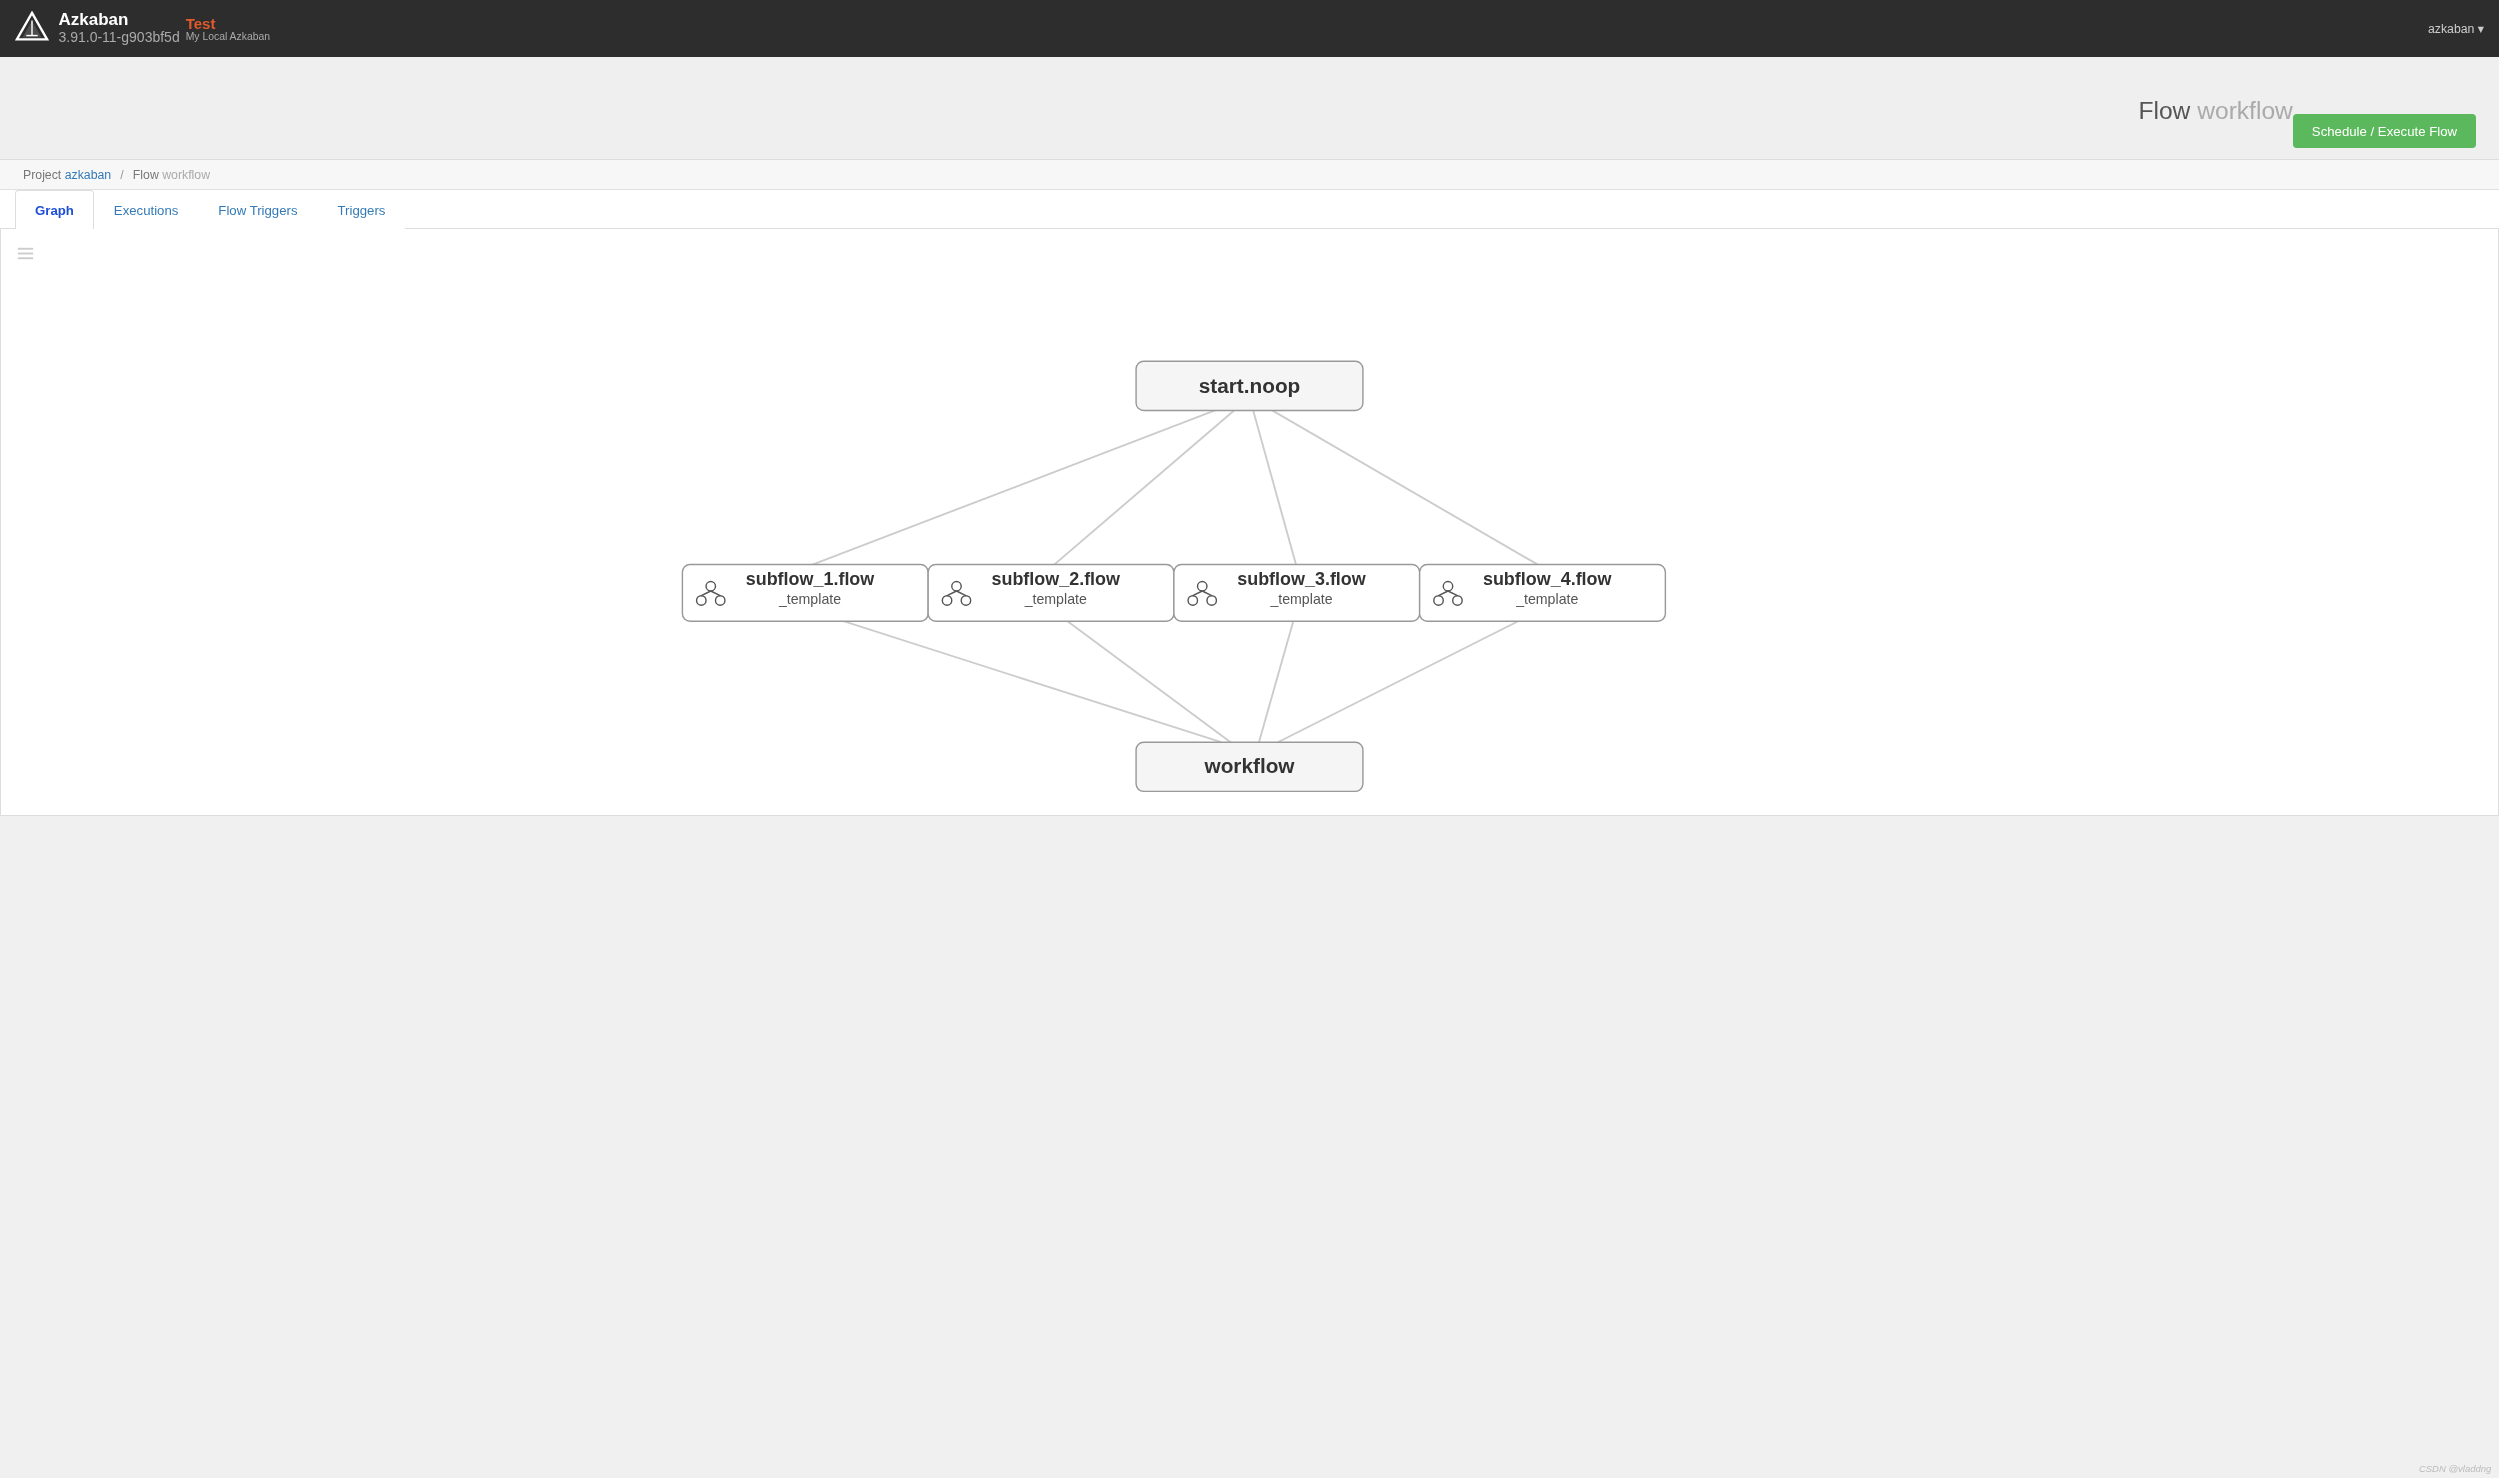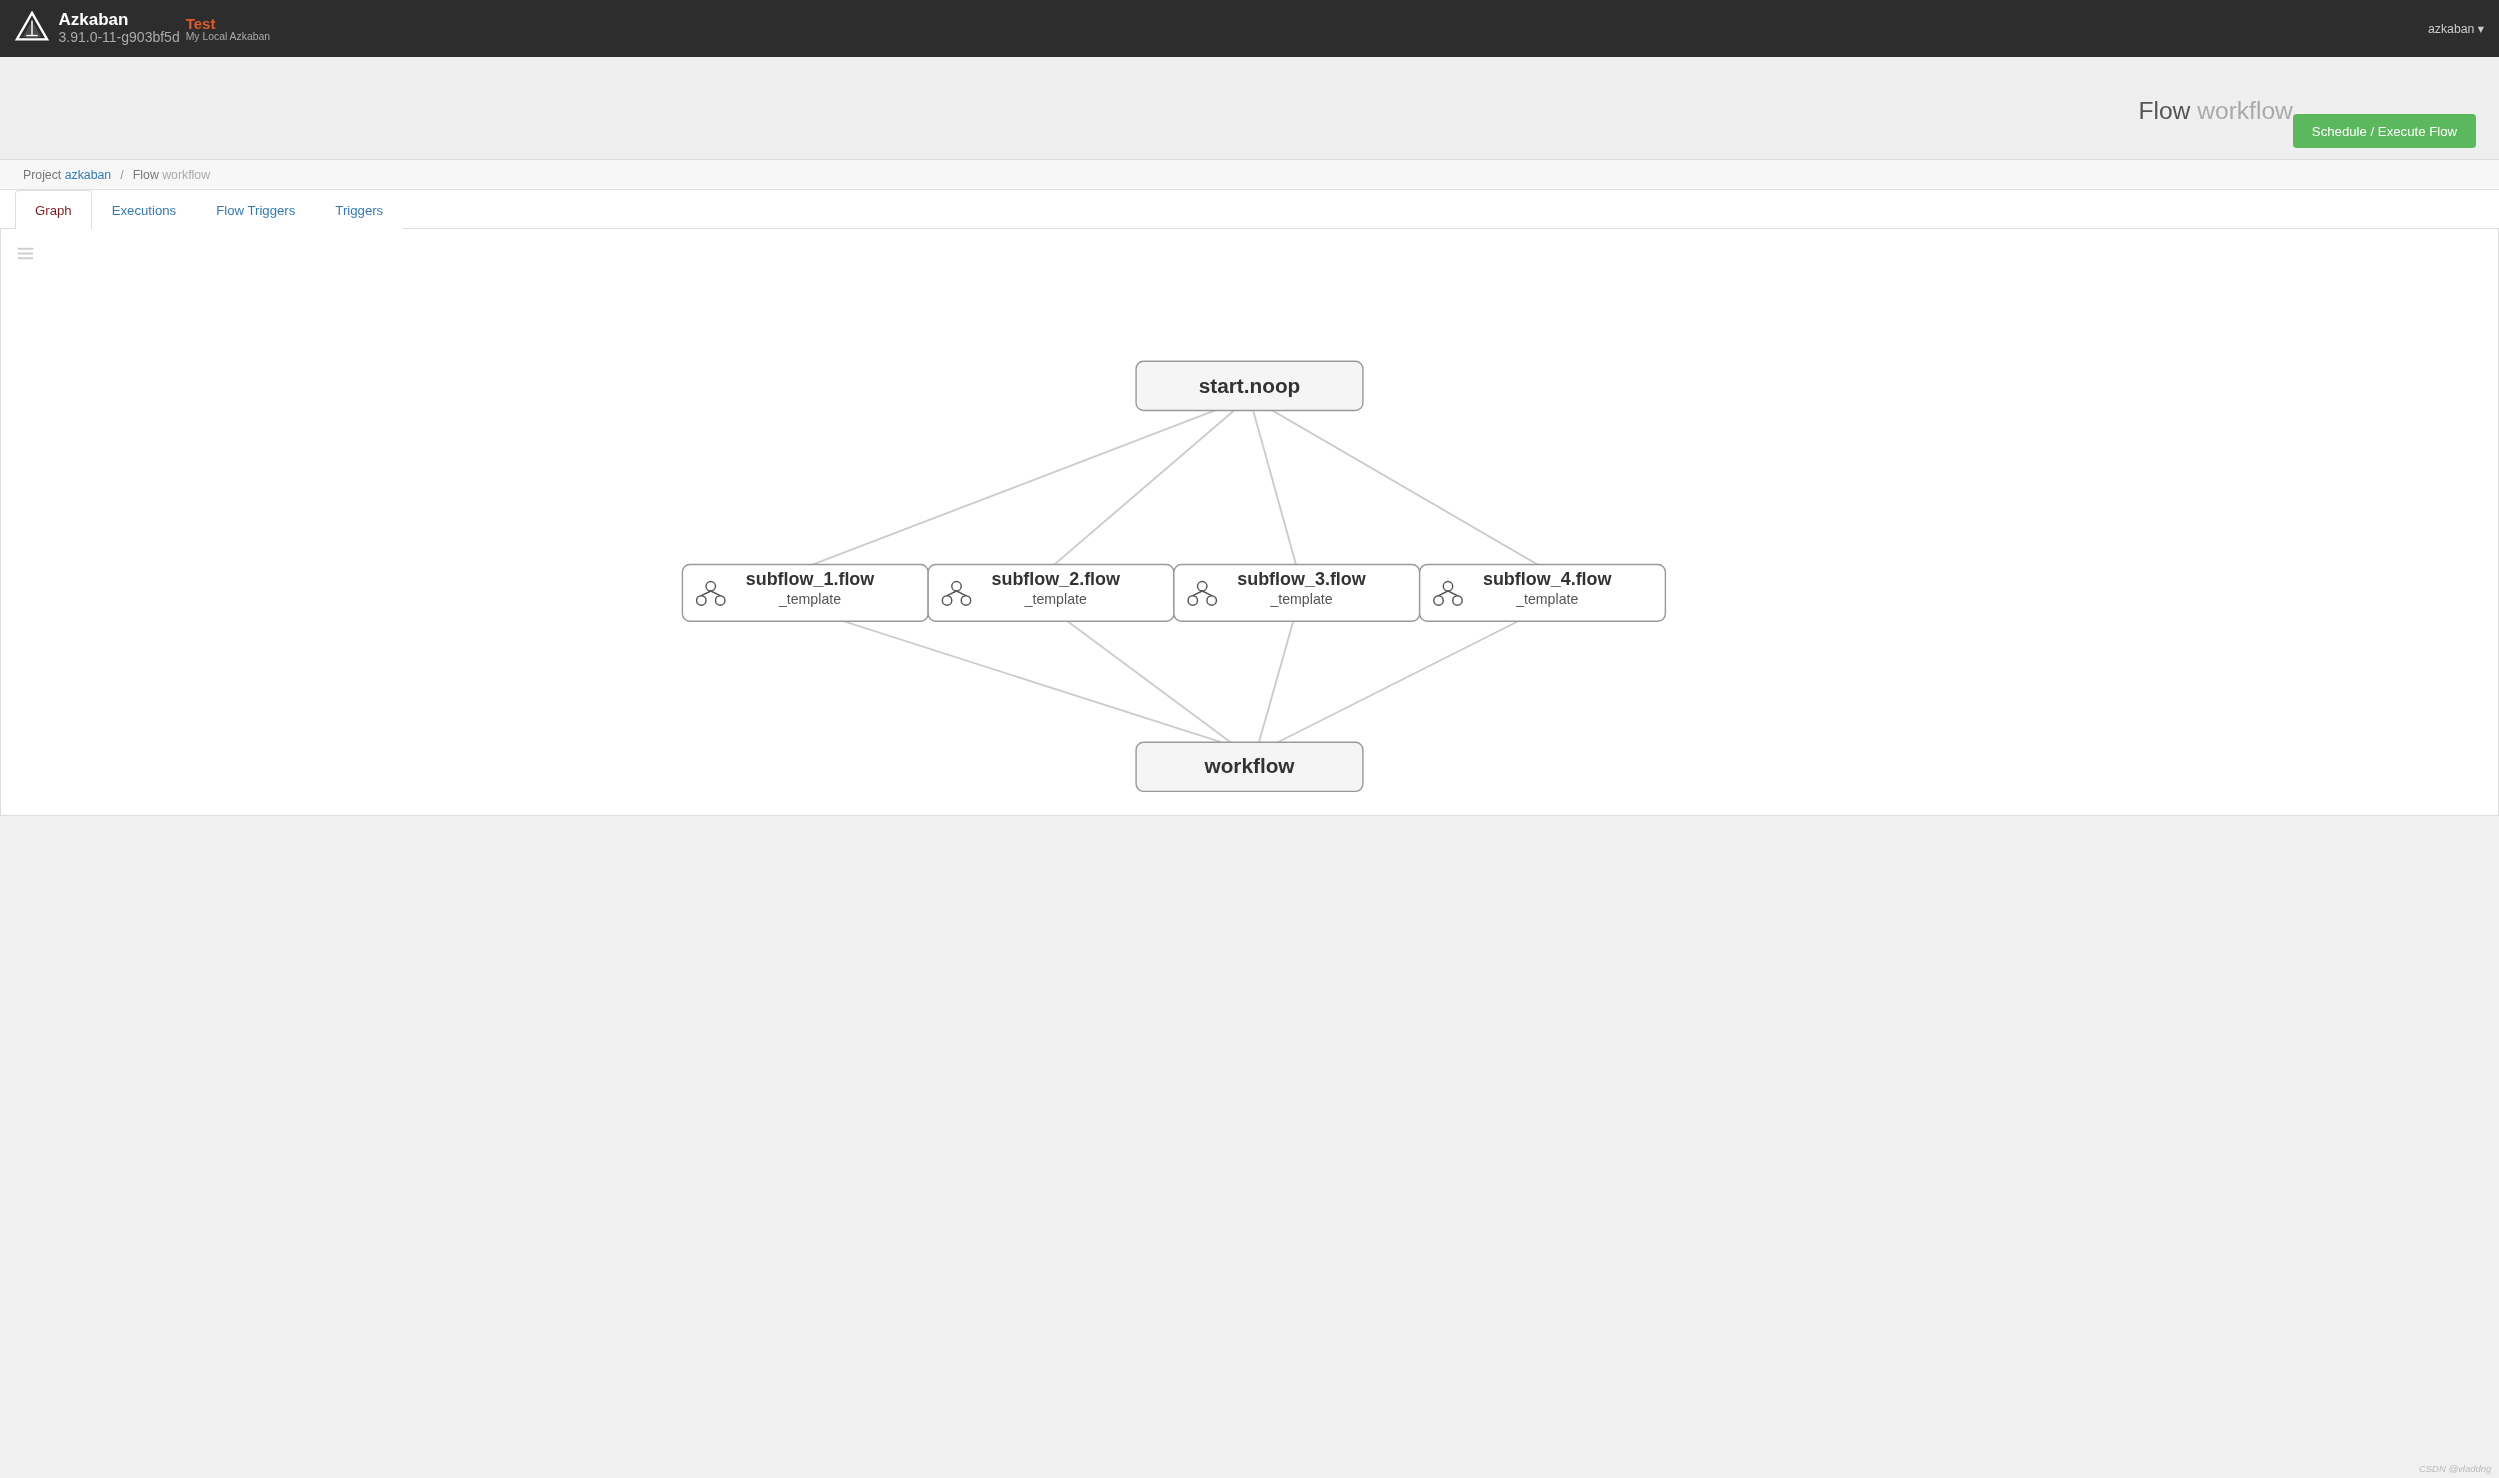--- a/index.html
+++ b/index.html
@@ -134,24 +134,25 @@
       padding: 11.3px 19px;
       font-size: 13.2px;
       cursor: pointer;
       border: 0.9px solid transparent;
       border-bottom: none;
       margin-bottom: -0.9px;
       color: #337ab7;
       background: #fff;
     }
     .tab.active {
-      color: #7f1d1d;
+      color: #1d4ed8;
       border-color: #ddd;
       border-bottom-color: #fff;
       border-radius: 3.8px 3.8px 0 0;
+      font-weight: bold;
     }
 
     
     .graph-container {
       background: #fff;
       margin: 0;
       border: 0.9px solid #ddd;
       border-top: none;
       min-height: 586px;
       position: relative;

